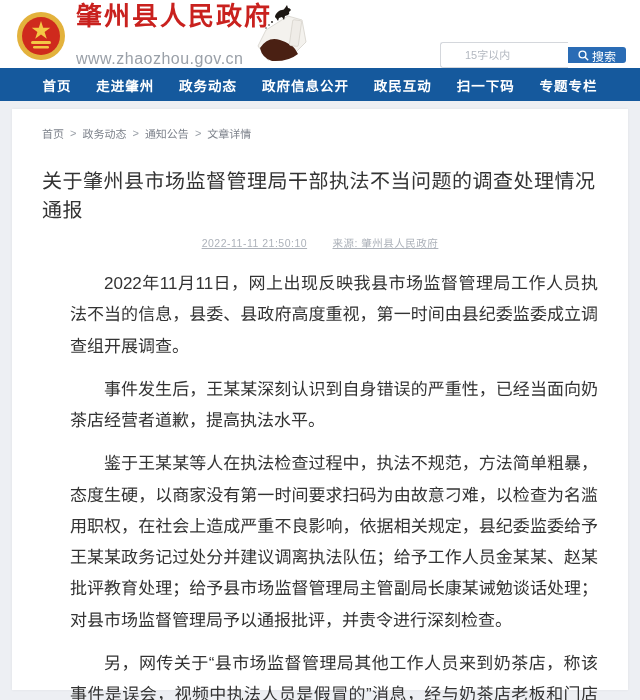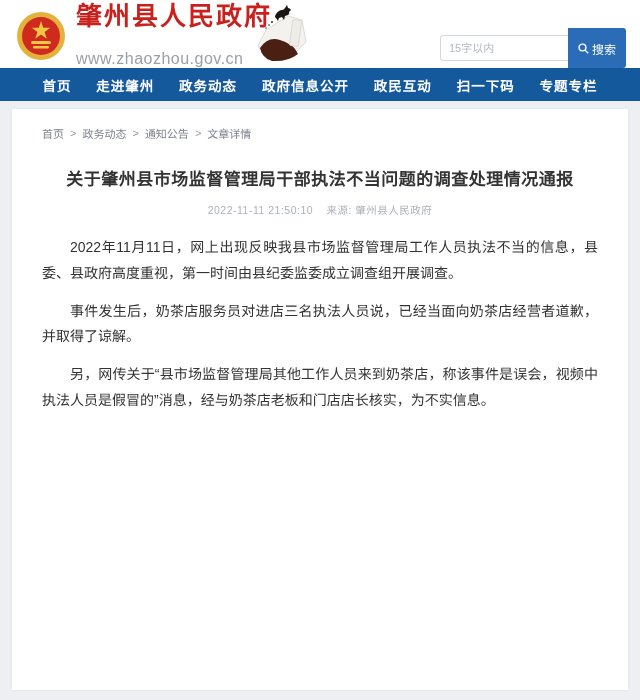--- a/index.html
+++ b/index.html
@@ -28,25 +28,25 @@
   .brand-text .site-name{
     font-size:26px;font-weight:bold;color:var(--brand-red,#c9211e);
     letter-spacing:2px;line-height:1.1;
     font-family:"Liberation Serif","DejaVu Serif",serif;
   }
   .brand-text .site-url{font-size:16px;color:#9aa0a8;margin-top:18px;letter-spacing:.5px;}
   .header-art{position:absolute;left:228px;top:2px;width:90px;height:66px;}
   .search-bar{margin-left:auto;display:flex;align-items:center;}
   .search-input{
     width:128px;height:26px;border:1px solid #d4d7dc;border-right:none;
-    border-radius:3px 0 0 3px;padding:0 8px;font-size:11px;color:#333;outline:none;
+    border-radius:3px 0 0 3px;padding:0 24px;font-size:11px;color:#333;outline:none;
   }
   .search-input::placeholder{color:#b3b8c0;}
   .search-button{
-    height:40px;padding:0 10px;border:none;cursor:pointer;
+    height:16px;padding:0 10px;border:none;cursor:pointer;
     background:var(--btn-blue,#2a6cb5);color:#fff;font-size:12px;
     border-radius:0 3px 3px 0;display:flex;align-items:center;gap:3px;
   }
   .search-button svg{display:block;}
   
   .main-nav{
     height:33px;background:var(--nav-blue,#15599d);
     display:flex;align-items:center;justify-content:space-around;
     padding:0 30px;
   }
@@ -58,32 +58,32 @@
   .content-wrap{padding:8px 12px 10px;height:599px;}
   .content-card{
     background:#ffffff;height:100%;
     padding:16px 30px 0 30px;
     box-shadow:0 0 3px rgba(0,0,0,.06);
   }
   .breadcrumb{font-size:11px;color:#7d828b;display:flex;gap:6px;align-items:center;}
   .breadcrumb a{color:#7d828b;text-decoration:none;cursor:pointer;}
   .breadcrumb .sep{color:#9aa0a8;}
   .article-title{
-    margin-top:24px;text-align:center;
-    font-size:17px;font-weight:bold;color:#333;letter-spacing:.5px;
+    margin-top:24px;text-align:left;
+    font-size:20px;font-weight:normal;color:#333;letter-spacing:.5px;
   }
   .article-meta{
     margin-top:12px;text-align:center;
     font-size:10.5px;color:#adb2ba;letter-spacing:.5px;
   }
-  .article-meta span{margin:0 5px;}
+  .article-meta span{margin:0 11px;text-decoration:underline;}
   .article-body{margin-top:18px;}
   .article-body p{
-    font-size:14px;line-height:1.84;color:#333;
-    text-indent:2em;text-align:justify;margin-bottom:12px;
+    font-size:17px;line-height:1.84;color:#333;
+    text-indent:2em;text-align:justify;margin-bottom:12px;margin-left:28px;
   }
 </style>
 </head>
 <body>
 
 <header class="site-header">
   <div class="brand">
     <svg class="emblem" viewBox="0 0 50 50">
       <circle cx="25" cy="25" r="24" fill="#e3b23c"></circle>
       <circle cx="25" cy="25" r="19" fill="#cf2a1d"></circle>
@@ -144,18 +144,19 @@
 
     <h1 class="article-title">关于肇州县市场监督管理局干部执法不当问题的调查处理情况通报</h1>
 
     <div class="article-meta">
       <span>2022-11-11 21:50:10</span>
       <span>来源: 肇州县人民政府</span>
     </div>
 
     <div class="article-body">
       <p>2022年11月11日，网上出现反映我县市场监督管理局工作人员执法不当的信息，县委、县政府高度重视，第一时间由县纪委监委成立调查组开展调查。</p>
-      <p>事件发生后，奶茶店服务员对进店三名执法人员说，已经当面向奶茶店经营者道歉，并取得了谅解。</p>
+      <p>事件发生后，王某某深刻认识到自身错误的严重性，已经当面向奶茶店经营者道歉，提高执法水平。</p>
+      <p>鉴于王某某等人在执法检查过程中，执法不规范，方法简单粗暴，态度生硬，以商家没有第一时间要求扫码为由故意刁难，以检查为名滥用职权，在社会上造成严重不良影响，依据相关规定，县纪委监委给予王某某政务记过处分并建议调离执法队伍；给予工作人员金某某、赵某批评教育处理；给予县市场监督管理局主管副局长康某诫勉谈话处理；对县市场监督管理局予以通报批评，并责令进行深刻检查。</p>
       <p>另，网传关于“县市场监督管理局其他工作人员来到奶茶店，称该事件是误会，视频中执法人员是假冒的”消息，经与奶茶店老板和门店店长核实，为不实信息。</p>
     </div>
 
   </article>
 </main>
 
 </body></html>

